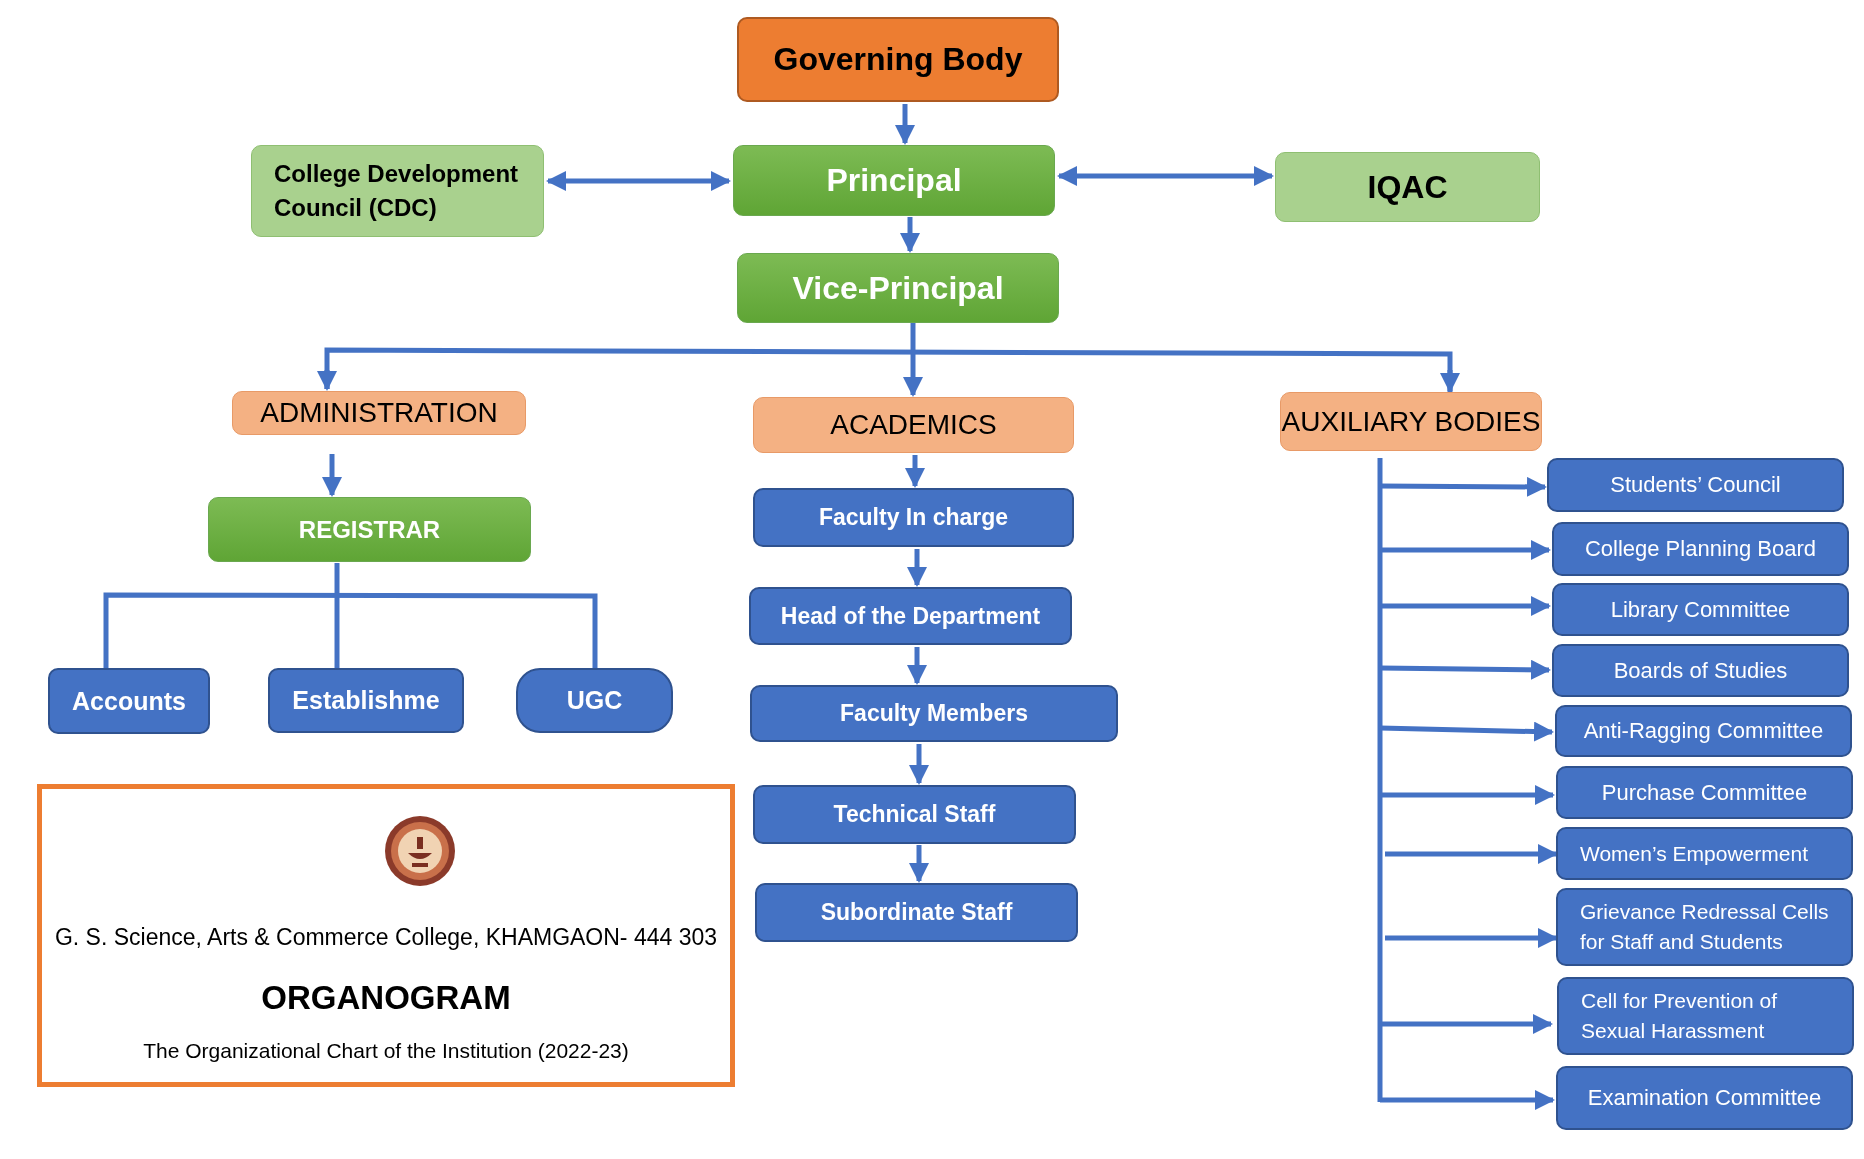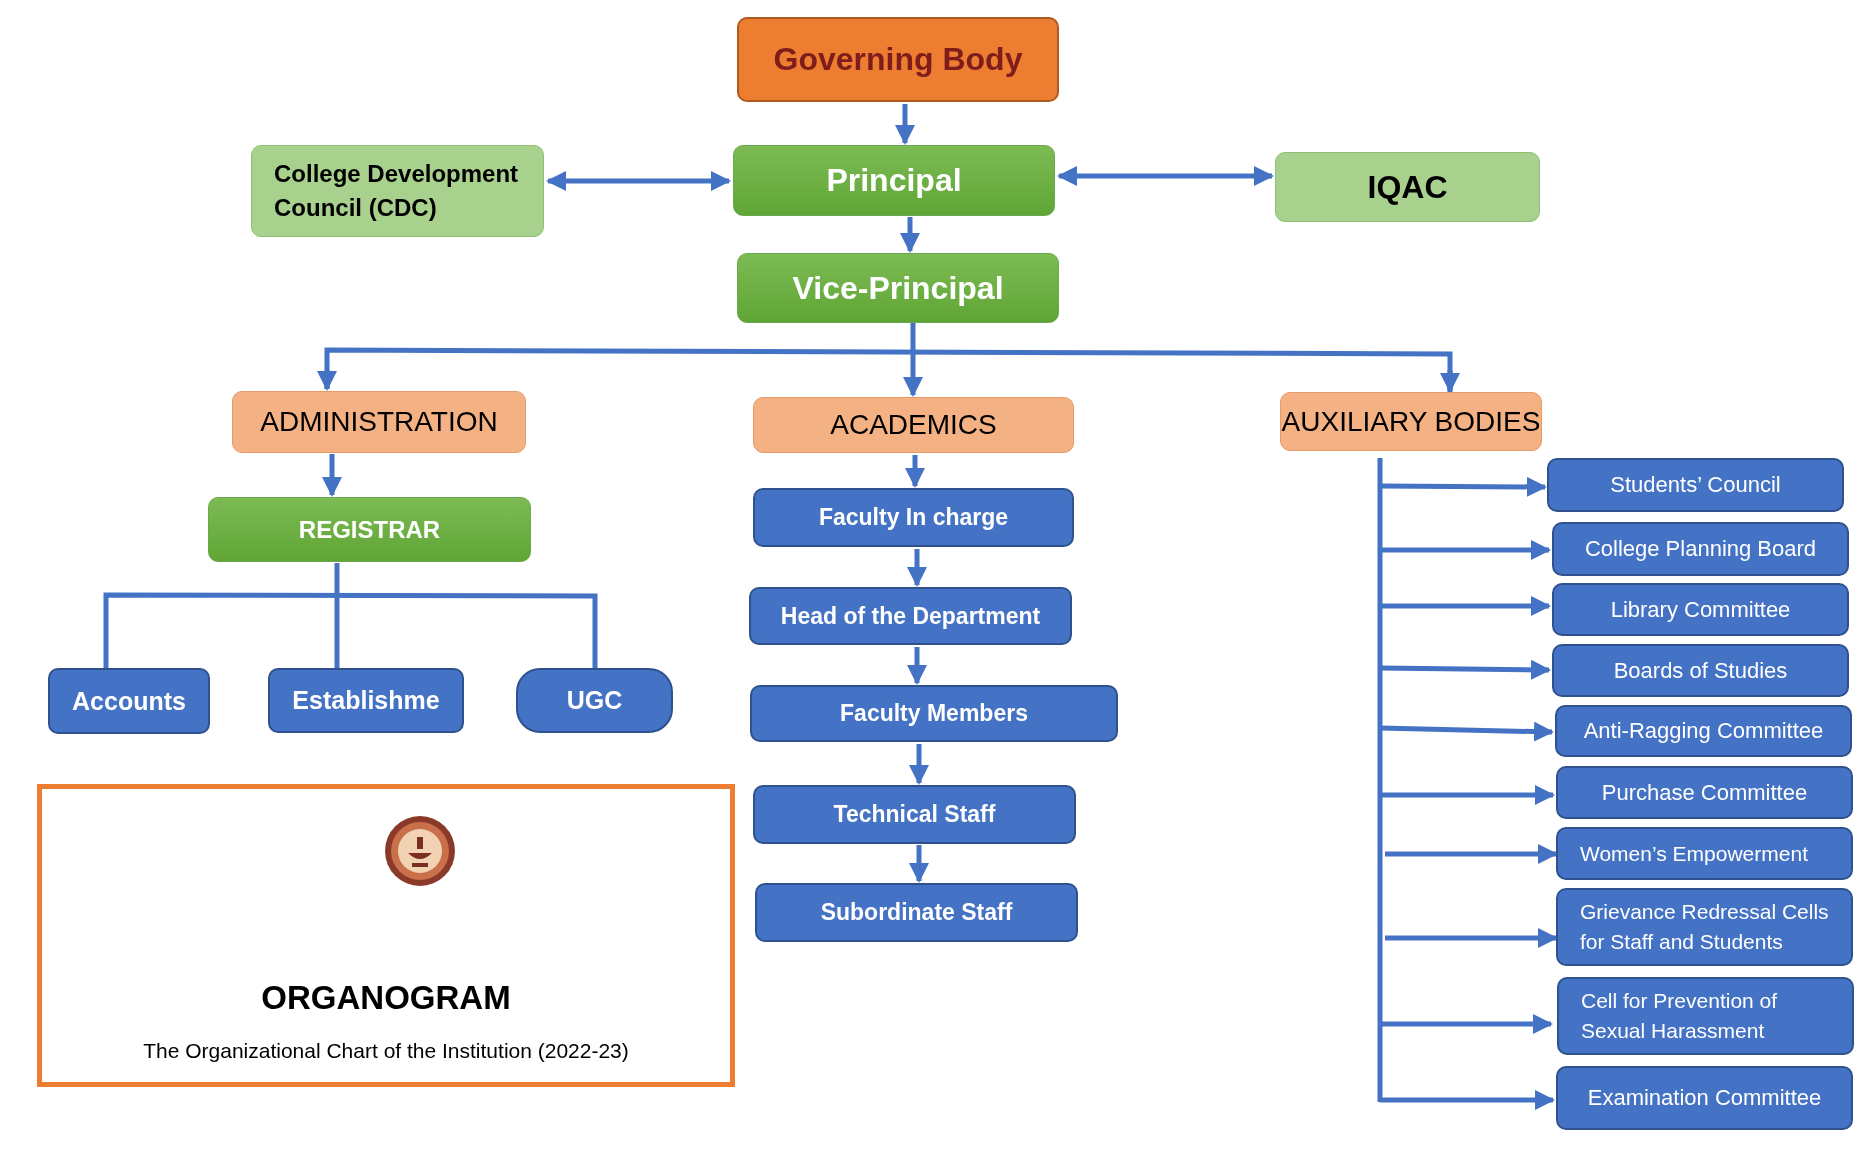--- a/index.html
+++ b/index.html
@@ -1,18 +1,18 @@
 <!DOCTYPE html>
 <html><head>
 <meta charset="utf-8">
 <style>
   html, body { margin:0; padding:0; background:#ffffff; }
   body { width:1864px; height:1159px; position:relative; overflow:hidden; font-family:"Liberation Sans", "DejaVu Sans", sans-serif; }
   .box { position:absolute; box-sizing:border-box; display:flex; align-items:center; justify-content:center; text-align:center; border-radius:10px; }
-  .orange { background:#ed7d31; border:2px solid #ae5a21; color:#7f1d1d; font-weight:bold; font-size:32px; }
+  .orange { background:#ed7d31; border:2px solid #ae5a21; color:#000000; font-weight:bold; font-size:32px; }
   .green { background:linear-gradient(#7dbb54,#5fa535); border:1px solid #6aa84f; color:#fff; font-weight:bold; font-size:32px; }
   .lightgreen { background:#a9d18e; border:1px solid #8fbf72; color:#000; font-weight:bold; }
   .salmon { background:#f4b183; border:1px solid #e89a67; color:#000; font-size:28px; }
   .blue { background:#4472c4; border:2px solid #2f528f; color:#fff; font-size:23px; }
   .blue.bold { font-weight:bold; font-size:23px; }
   .aux { justify-content:flex-start; text-align:left; padding-left:22px; font-size:22px; line-height:30px; }
   .aux.center { justify-content:center; padding-left:0; text-align:center; }
   svg.lines { position:absolute; left:0; top:0; }
   .footer { position:absolute; left:37px; top:784px; width:698px; height:303px; box-sizing:border-box; border:5px solid #ed7d31; background:#fff; }
   .footer .line { position:absolute; left:0; width:100%; text-align:center; color:#000; }
@@ -68,21 +68,21 @@
 <div class="box lightgreen" style="left:251px;top:145px;width:293px;height:92px;font-size:24px;justify-content:flex-start;text-align:left;padding-left:22px;line-height:34px;">
     <span style="max-width:250px;display:block;">College Development Council (CDC)</span>
   </div>
 <div class="box lightgreen" style="left:1275px;top:152px;width:265px;height:70px;font-size:32px;">
     <span>IQAC</span>
   </div>
 <div class="box green" style="left:737px;top:253px;width:322px;height:70px;">
     <span>Vice-Principal</span>
   </div>
 
-<div class="box salmon" style="left:232px;top:391px;width:294px;height:62px;">
+<div class="box salmon" style="left:232px;top:391px;width:294px;height:44px;">
     <span>ADMINISTRATION</span>
   </div>
 <div class="box salmon" style="left:753px;top:397px;width:321px;height:56px;">
     <span>ACADEMICS</span>
   </div>
 <div class="box salmon" style="left:1280px;top:392px;width:262px;height:59px;">
     <span>AUXILIARY BODIES</span>
   </div>
 
 <div class="box green" style="left:208px;top:497px;width:323px;height:65px;font-size:24px;">
@@ -147,15 +147,16 @@
 
 <div class="footer">
   <svg class="seal" viewBox="0 0 72 72">
     <circle cx="36" cy="36" r="35" fill="#8b3a2a"></circle>
     <circle cx="36" cy="36" r="29" fill="#c9704a"></circle>
     <circle cx="36" cy="36" r="22" fill="#f1d3b3"></circle>
     <path d="M24 38 Q36 50 48 38 Z" fill="#7a2e20"></path>
     <rect x="33" y="22" width="6" height="12" fill="#7a2e20"></rect>
     <rect x="28" y="48" width="16" height="4" fill="#7a2e20"></rect>
   </svg>
+  <div class="line" style="top:135px;font-size:23px;">G. S. Science, Arts &amp; Commerce College, KHAMGAON- 444 303</div>
   <div class="line" style="top:190px;font-size:33px;font-weight:bold;">ORGANOGRAM</div>
   <div class="line" style="top:250px;font-size:21px;">The Organizational Chart of the Institution (2022-23)</div>
 </div>
 
 </body></html>

